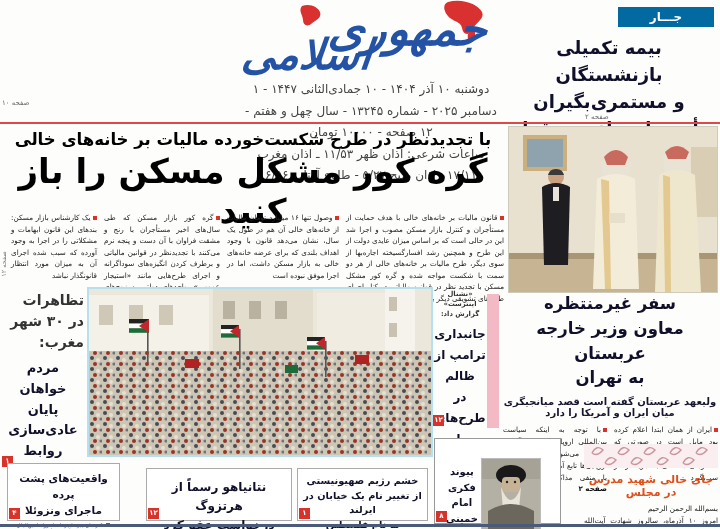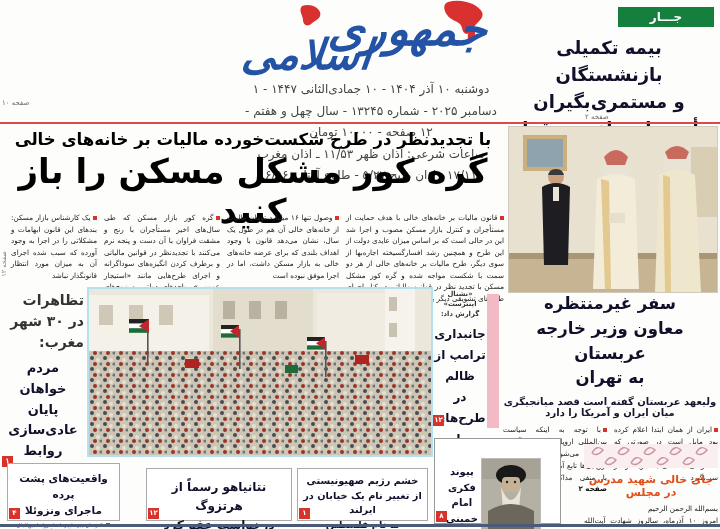--- a/index.html
+++ b/index.html
@@ -5,21 +5,21 @@
   html,body{margin:0;padding:0;background:#ffffff;}
   body{font-family:"DejaVu Sans",sans-serif;}
   #page{position:relative;width:720px;height:529px;background:#fdfdfb;overflow:hidden;direction:rtl;}
   .abs{position:absolute;}
   .pre{white-space:pre-line;}
   .center{text-align:center;}
   .just{text-align:justify;}
   .dark{color:#10102a;}
 
   
-  .corner-label{left:618px;top:7px;width:96px;height:20px;background:#15803d;color:#fff;
+  .corner-label{left:618px;top:7px;width:96px;height:20px;background:#0369a1;color:#fff;
     font-size:12px;font-weight:bold;text-align:center;line-height:20px;letter-spacing:1px;}
   .tr-headline{left:502px;top:34px;width:214px;font-size:18px;font-weight:800;line-height:1.5;}
   .tr-pageref{left:585px;top:113px;font-size:7px;color:#666;}
   .masthead{left:238px;top:0px;width:255px;height:92px;}
   .mast-w1{position:absolute;right:6px;top:2px;font-size:46px;font-weight:bold;font-style:italic;
     color:#2453a6;transform:skewX(-6deg);}
   .mast-w2{position:absolute;left:4px;top:30px;font-size:42px;font-weight:bold;font-style:italic;
     color:#2453a6;transform:skewX(-6deg);}
   .datelines{left:243px;top:79px;width:256px;font-size:12px;color:#444;line-height:1.8;text-align:center;}
   .tl-block{left:8px;top:22px;width:228px;}

